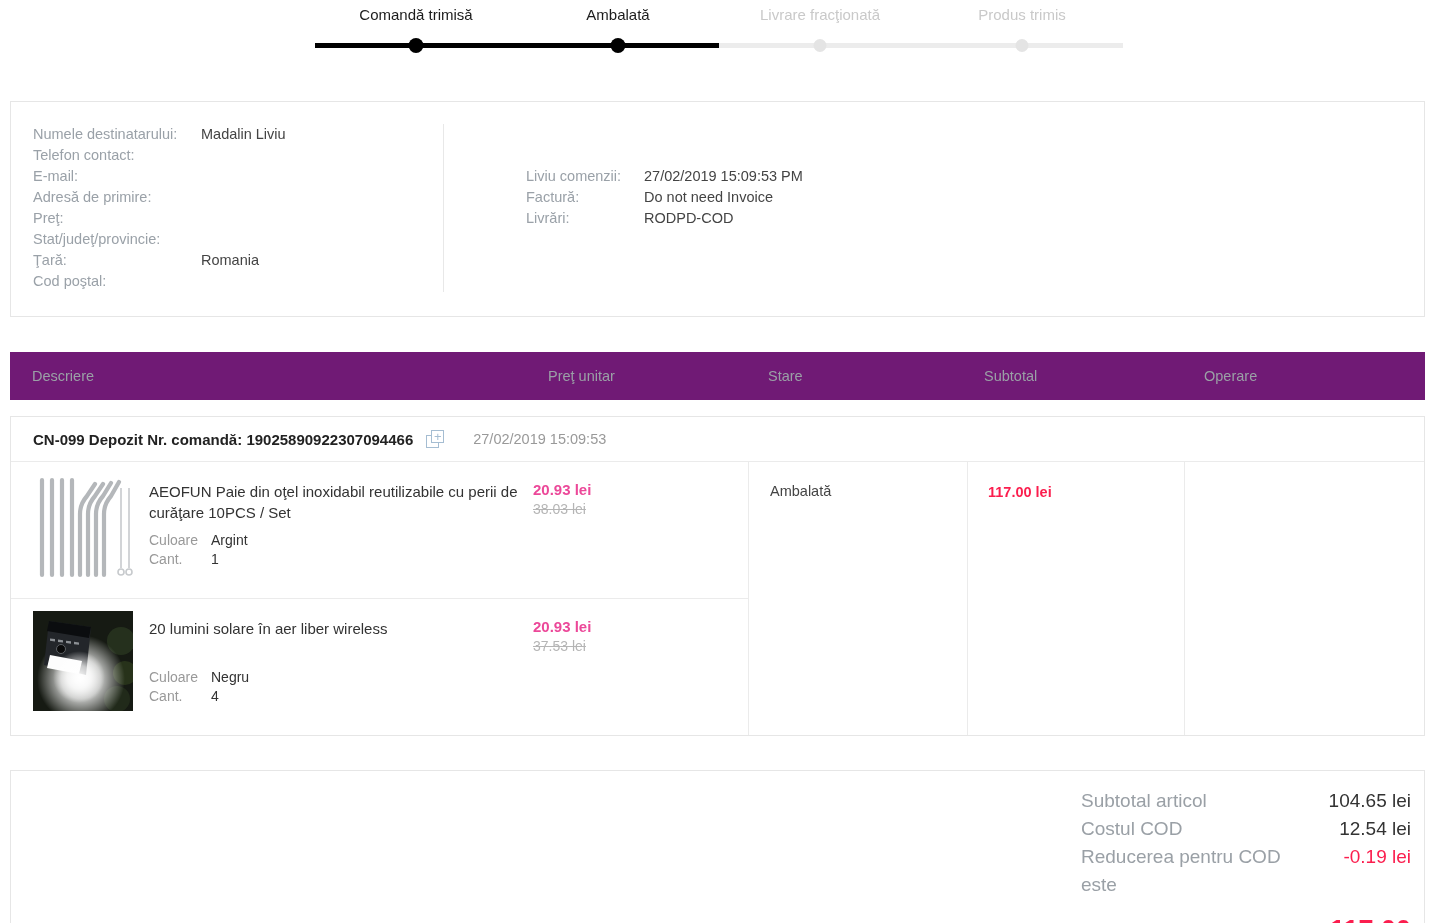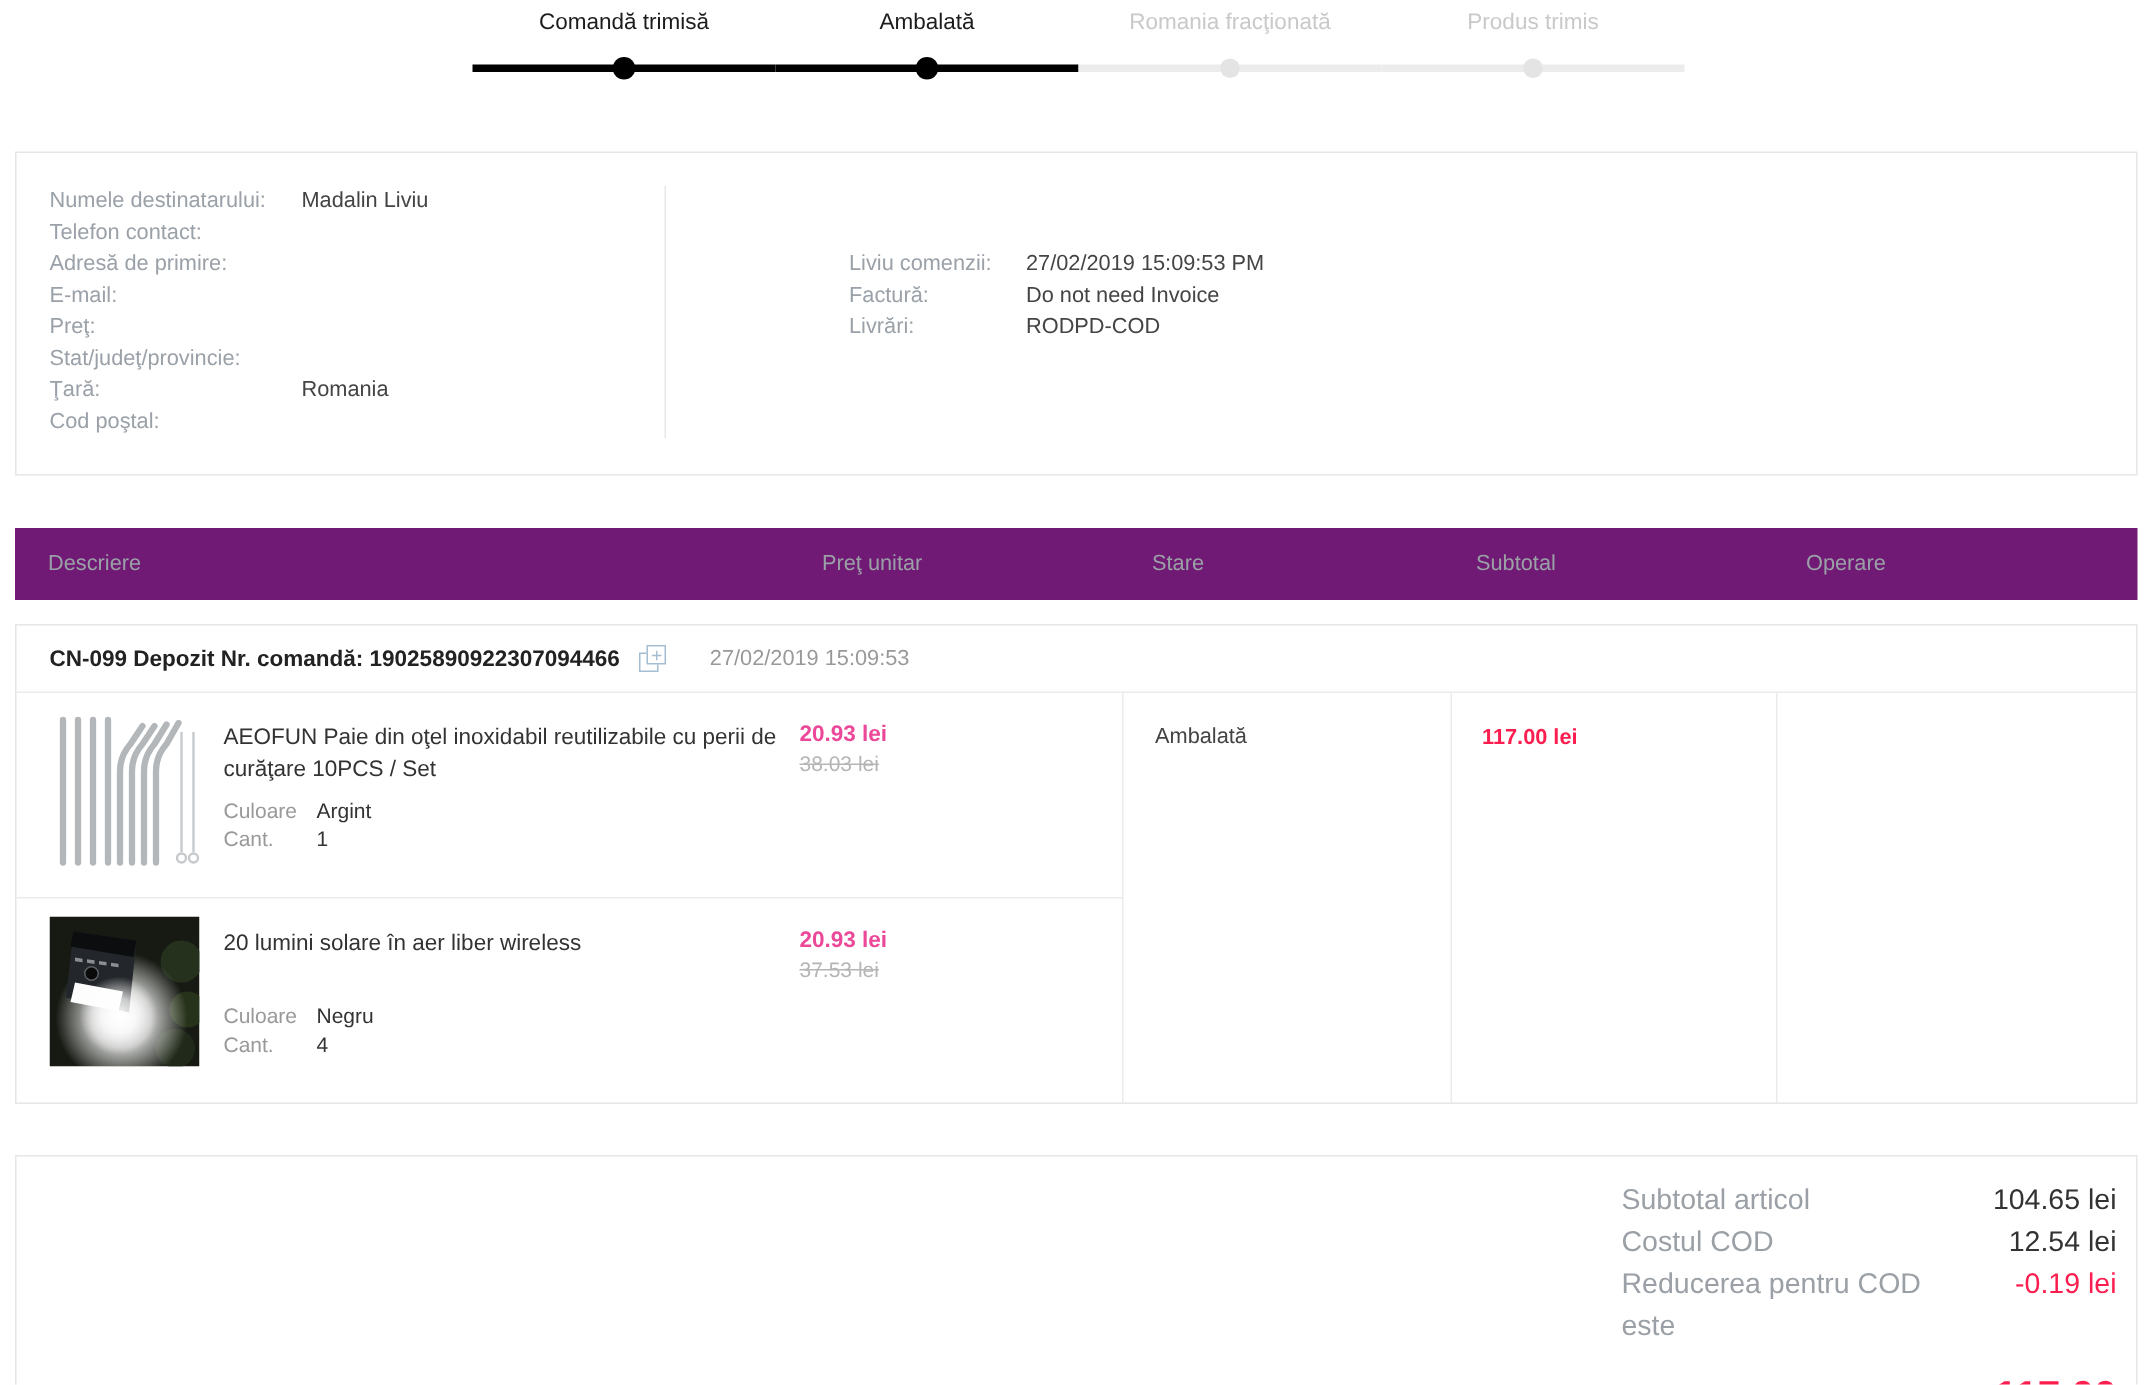--- a/index.html
+++ b/index.html
@@ -14,21 +14,21 @@
   .step.pending .lbl { color:#c9c9c9; }
   .step .bar { position:absolute; left:0; right:0; top:39px; height:5px; }
   .step.done .bar { background:#000; }
   .step.pending .bar { background:#ececec; }
   .step .dot { position:absolute; left:50%; top:34px; transform:translateX(-50%);
     width:15px; height:15px; border-radius:50%; }
   .step.done .dot { background:#000; }
   .step.pending .dot { background:#e4e4e4; width:13px; height:13px; top:35px; }
 
   
-  .box { margin:0 10px; border:1px solid #e6e6e6; background:#fff;gap:40px; }
+  .box { margin:0 10px; border:1px solid #e6e6e6; background:#fff; }
 
   
   .info-box { margin-top:1px; display:flex; min-height:205px; padding:22px 0 24px; }
   .info-left { width:433px; border-right:1px solid #e8e8e8; padding-left:22px; }
   .info-right { padding-left:82px; padding-top:42px; }
   .kv { display:flex; font-size:14.5px; line-height:21px; }
   .kv .k { color:#9aa1a8; }
   .info-left .kv .k { width:168px; }
   .info-right .kv .k { width:118px; }
   .kv .v { color:#444; }
@@ -96,21 +96,21 @@
     <span class="lbl">Comandă trimisă</span>
     <span class="bar"></span>
     <span class="dot"></span>
   </div>
   <div class="step done">
     <span class="lbl">Ambalată</span>
     <span class="bar"></span>
     <span class="dot"></span>
   </div>
   <div class="step pending">
-    <span class="lbl">Romania fracţionată</span>
+    <span class="lbl">Livrare fracţionată</span>
     <span class="bar"></span>
     <span class="dot"></span>
   </div>
   <div class="step pending">
     <span class="lbl">Produs trimis</span>
     <span class="bar"></span>
     <span class="dot"></span>
   </div>
 </div>
 
@@ -118,25 +118,25 @@
   <div class="info-left">
     <div class="kv">
         <span class="k">Numele destinatarului:</span>
         <span class="v">Madalin Liviu</span>
       </div>
     <div class="kv">
         <span class="k">Telefon contact:</span>
         <span class="v"></span>
       </div>
     <div class="kv">
+        <span class="k">E-mail:</span>
+        <span class="v"></span>
+      </div>
+    <div class="kv">
         <span class="k">Adresă de primire:</span>
-        <span class="v"></span>
-      </div>
-    <div class="kv">
-        <span class="k">E-mail:</span>
         <span class="v"></span>
       </div>
     <div class="kv">
         <span class="k">Preţ:</span>
         <span class="v"></span>
       </div>
     <div class="kv">
         <span class="k">Stat/judeţ/provincie:</span>
         <span class="v"></span>
       </div>

